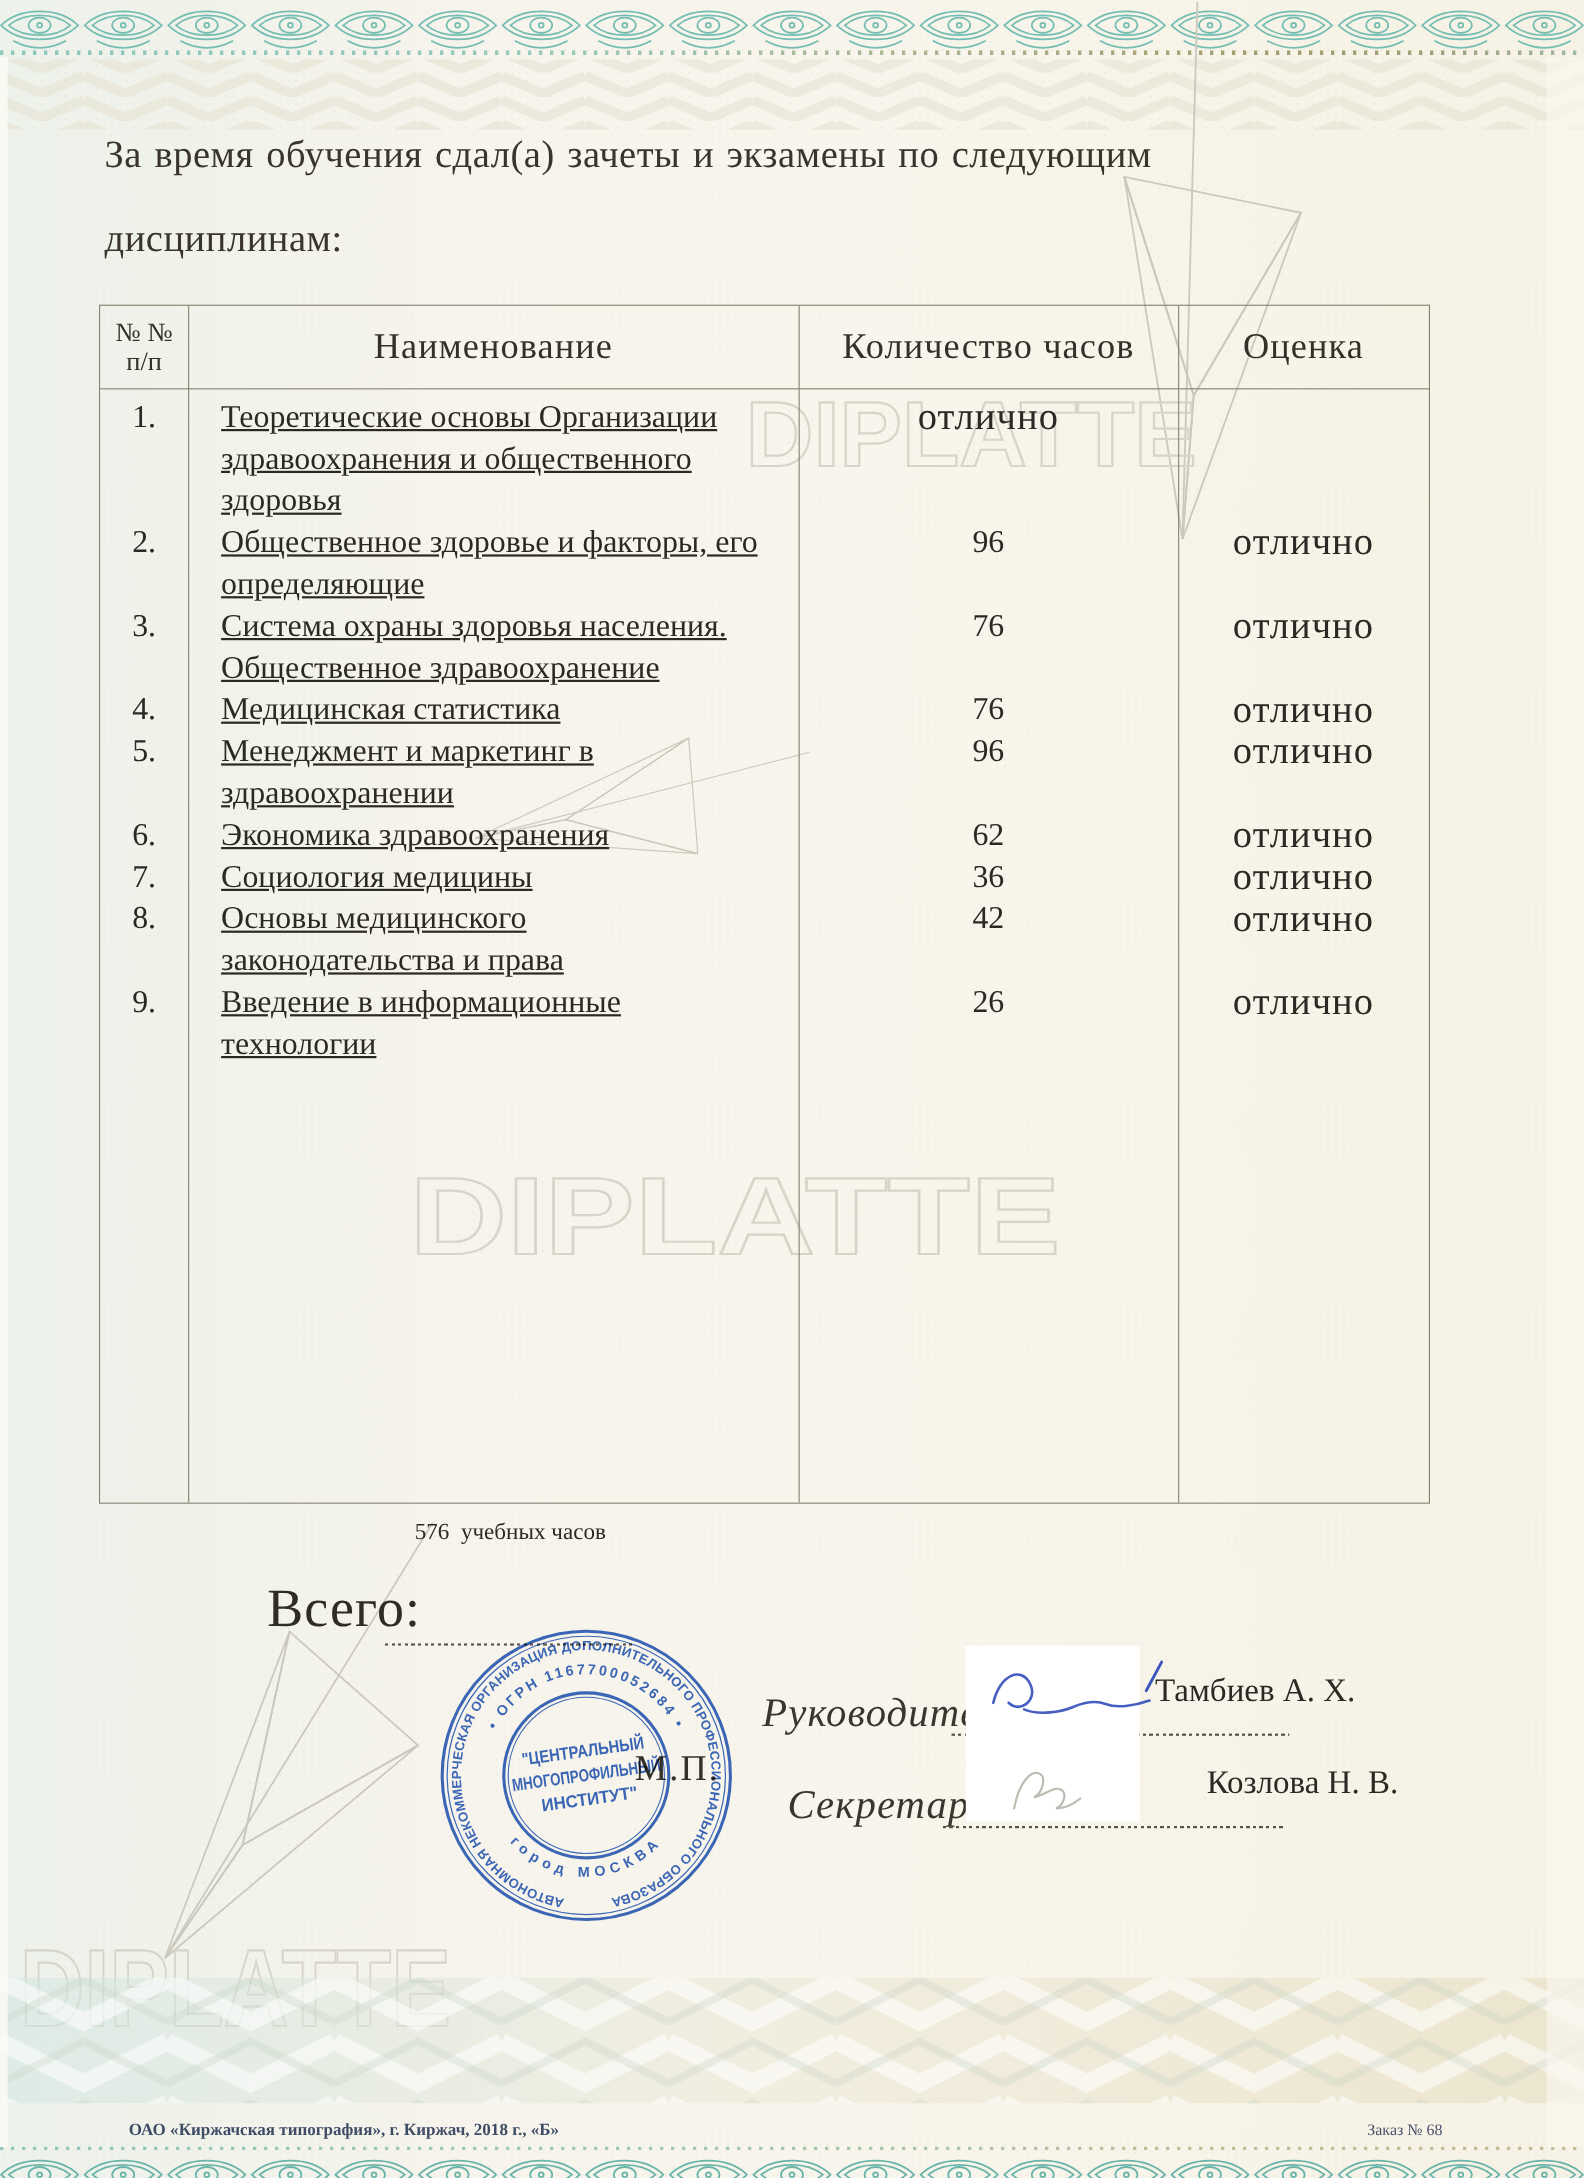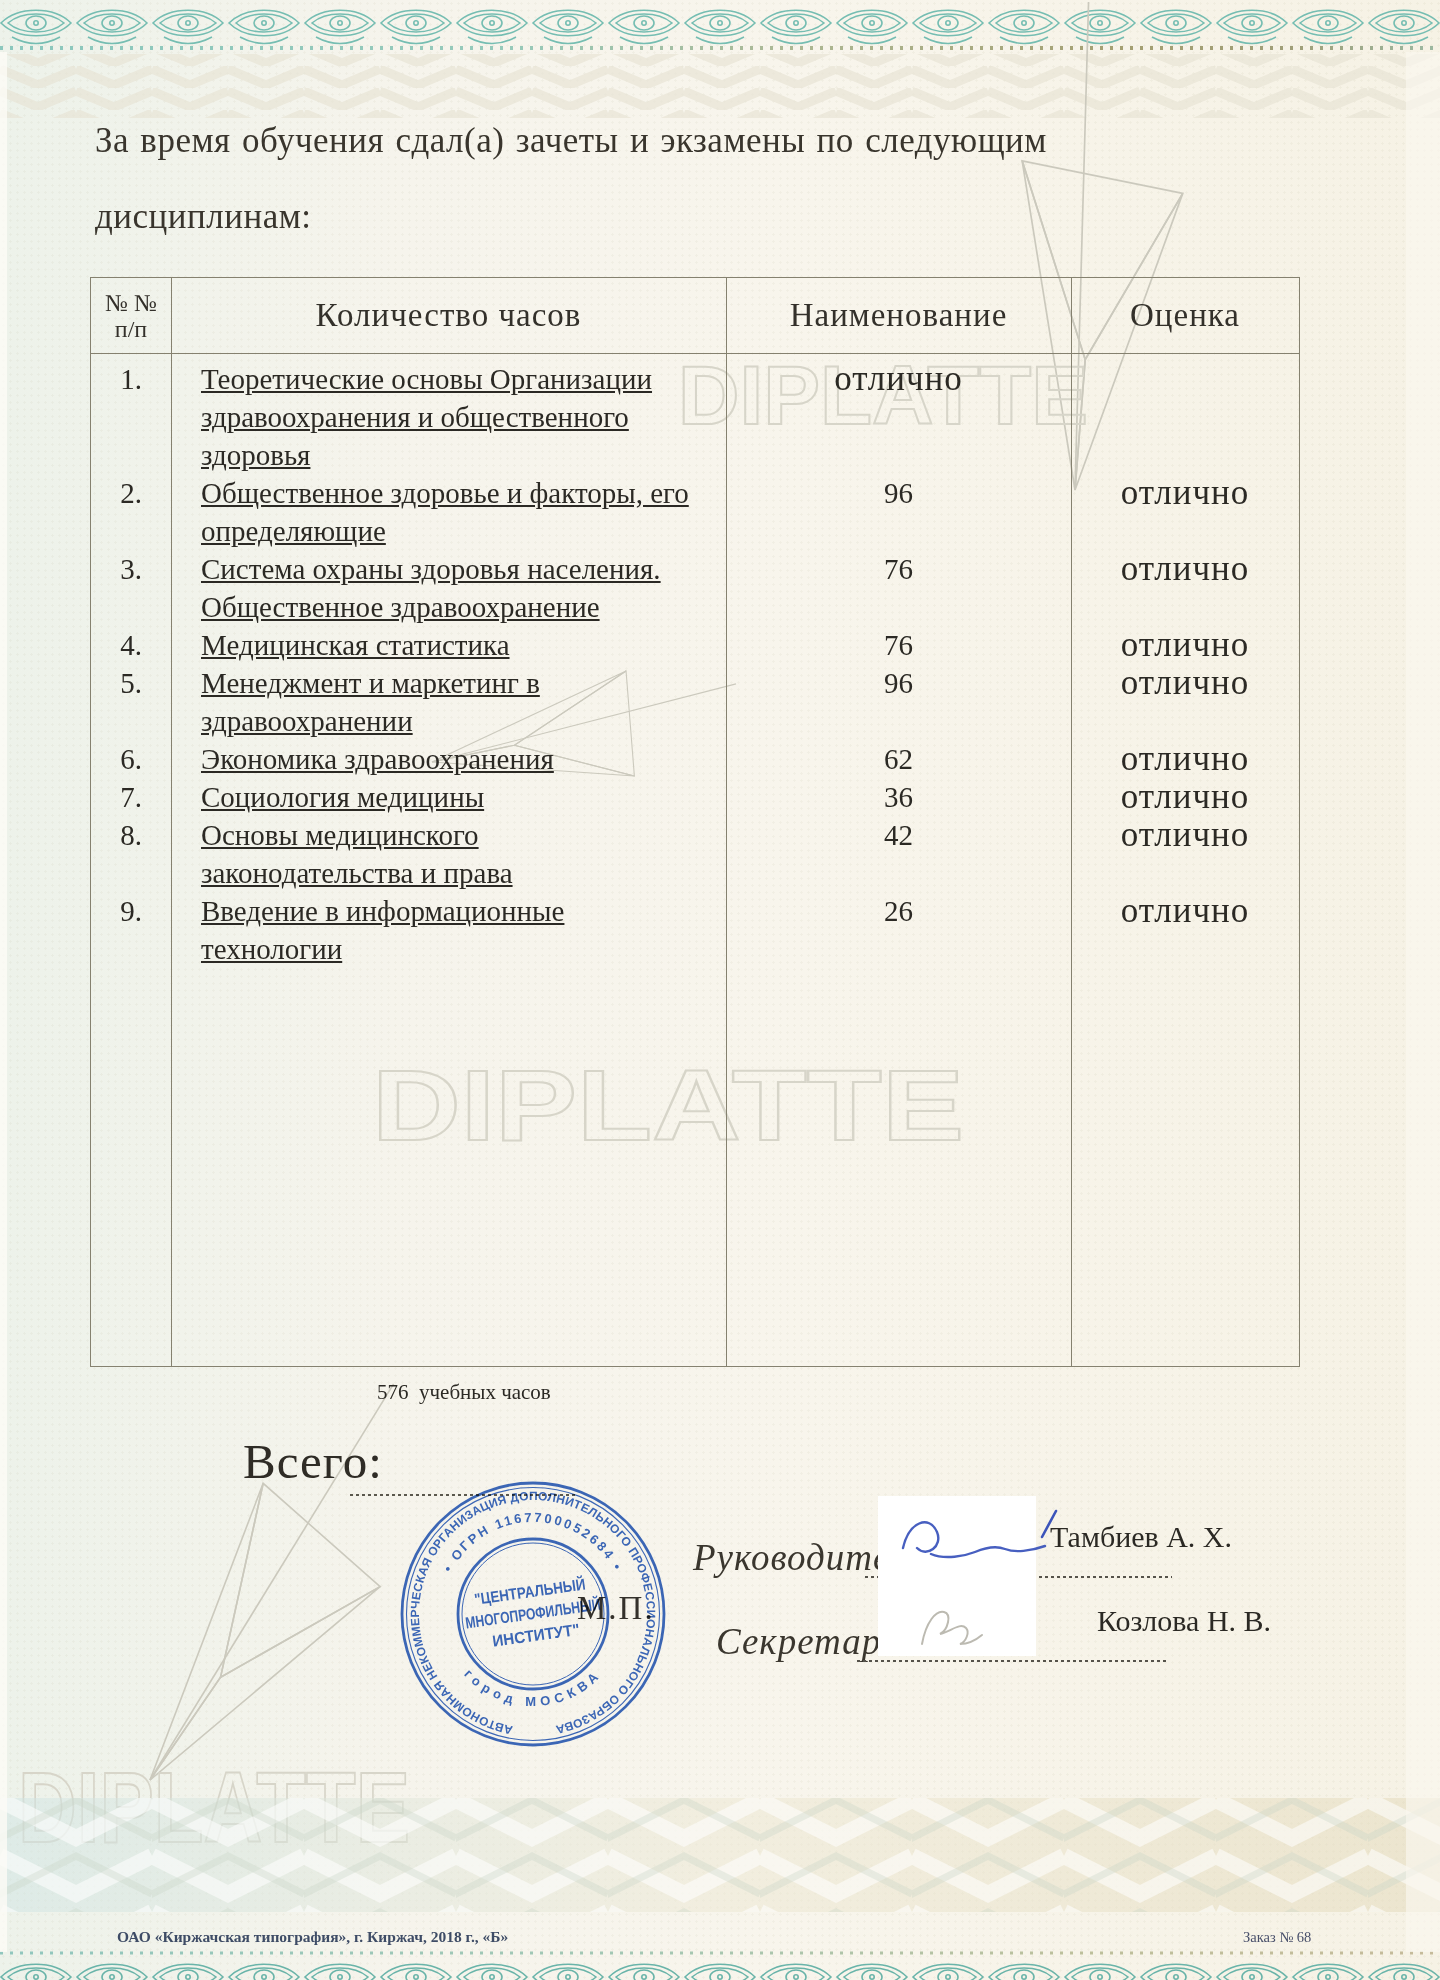--- a/index.html
+++ b/index.html
@@ -177,22 +177,22 @@
 
   <div class="heading">За время обучения сдал(а) зачеты и экзамены по следующим дисциплинам:</div>
 
   <div class="dtable">
     <div class="vline v1"></div>
     <div class="vline v2"></div>
     <div class="vline v3"></div>
     <div class="thead">
       <div class="th th-num">№ №
 п/п</div>
+      <div class="th">Наименование</div>
       <div class="th">Количество часов</div>
-      <div class="th">Наименование</div>
       <div class="th">Оценка</div>
     </div>
     <div class="tbody">
         <div class="trow">
           <div class="cell c-num">1.</div>
           <div class="cell c-name">Теоретические основы Организации
 здравоохранения и общественного
 здоровья</div>
           <div class="cell c-grade">отлично</div>
         </div>

